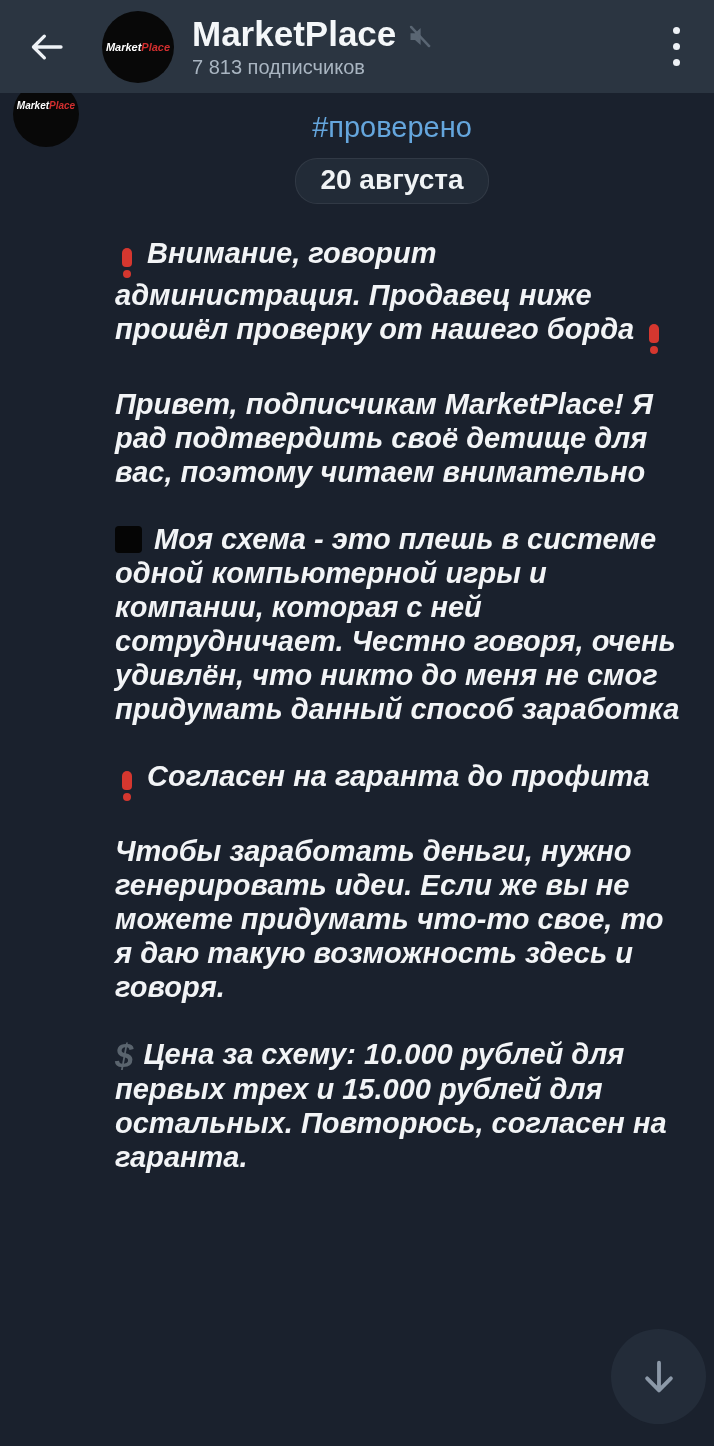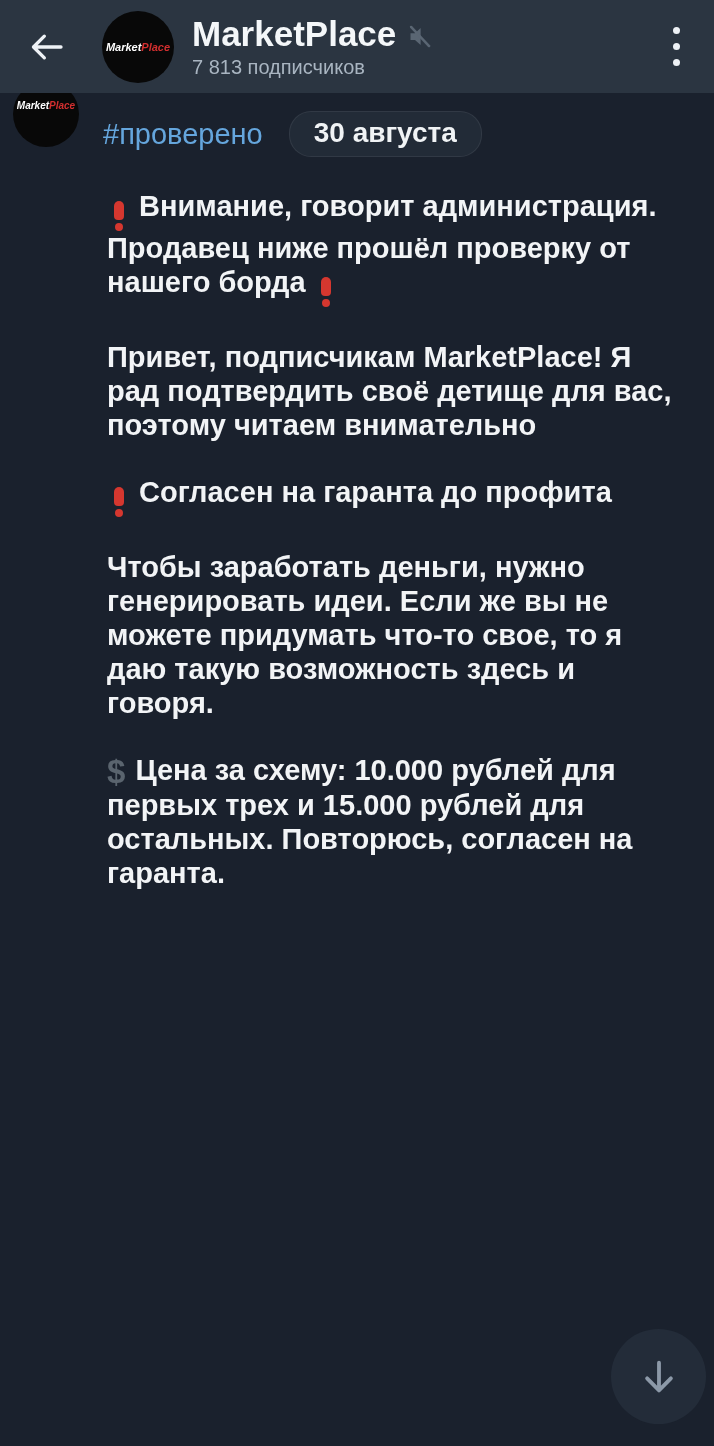--- a/index.html
+++ b/index.html
@@ -43,37 +43,38 @@
     position:absolute;left:13px;top:81px;
     width:66px;height:66px;border-radius:50%;
     background:#080808;
     display:flex;align-items:flex-start;justify-content:center;
     z-index:5;cursor:pointer;
   }
   .msg-avatar .logo-text{font-size:10px;margin-top:19px;}
   .post{
     position:absolute;left:103px;top:111px;width:578px;
   }
-  .post-meta{display:flex;align-items:center;gap:26px;margin-bottom:32px;}
+  .post-meta{display:flex;align-items:center;gap:14px;margin-bottom:32px;flex-direction:column;}
   .hashtag{
     color:#65a6dd;font-size:29px;font-weight:400;text-decoration:none;cursor:pointer;
   }
   .date-pill{
     background:#222b37;
     border:1px solid rgba(255,255,255,0.07);
     border-radius:22px;
     color:#f0f3f5;font-size:28px;font-weight:700;
     padding:5px 24px 7px;
     cursor:pointer;
   }
   .post-body p{
-    margin:0 0 33px 4px;
+    margin:0 0 33px 12px;
     font-size:29px;line-height:34px;font-weight:700;
     color:#f2f4f6;
     white-space:pre-line;
+    font-style:italic;
   }
   .post-body p:last-child{margin-bottom:0;}
   
   .e-excl{display:inline-flex;flex-direction:column;align-items:center;width:18px;height:30px;justify-content:space-between;vertical-align:-4px;margin:0 3px;}
   .e-excl .bar{display:block;width:10px;height:19px;background:#d5372f;border-radius:5px 5px 4px 4px;}
   .e-excl .dot{display:block;width:8px;height:8px;border-radius:50%;background:#d5372f;}
   .e-dollar{color:#5a646e;font-size:33px;font-weight:700;line-height:1;vertical-align:-3px;margin-right:2px;}
   .e-check{color:#5f6a76;font-size:36px;font-weight:700;line-height:1;vertical-align:-5px;}
   .e-bsq{display:inline-block;width:27px;height:27px;background:#050505;border-radius:4px;vertical-align:-4px;margin-right:4px;}
   .e-wsq{display:inline-block;width:27px;height:27px;background:#ccd2d9;border-radius:4px;vertical-align:-4px;margin-right:4px;}
@@ -119,25 +120,26 @@
 
   <main class="chat">
 
     <div class="msg-avatar">
       <span class="logo-text"><span class="p1">Market</span><span class="p2">Place</span></span>
     </div>
 
     <div class="post">
       <div class="post-meta">
         <a class="hashtag">#проверено</a>
-        <span class="date-pill">30 августа</span>
+        <span class="date-pill">20 августа</span>
       </div>
       <div class="post-body">
           <p><span class="e-excl"><i class="bar"></i><i class="dot"></i></span> Внимание, говорит администрация. Продавец ниже прошёл проверку от нашего борда <span class="e-excl"><i class="bar"></i><i class="dot"></i></span></p>
           <p>Привет, подписчикам MarketPlace! Я рад подтвердить своё детище для вас, поэтому читаем внимательно</p>
+          <p><span class="e-bsq"></span> Моя схема - это плешь в системе одной компьютерной игры и компании, которая с ней сотрудничает. Честно говоря, очень удивлён, что никто до меня не смог придумать данный способ заработка</p>
           <p><span class="e-excl"><i class="bar"></i><i class="dot"></i></span> Согласен на гаранта до профита</p>
           <p>Чтобы заработать деньги, нужно генерировать идеи. Если же вы не можете придумать что-то свое, то я даю такую возможность здесь и говоря.</p>
           <p><span class="e-dollar">$</span> Цена за схему: 10.000 рублей для первых трех и 15.000 рублей для остальных. Повторюсь, согласен на гаранта.</p>
         </div>
     </div>
 
     <button class="fab">
       <svg width="46" height="46" viewBox="0 0 24 24">
         <path d="M12 4.5v14M5.8 12.7 12 19l6.2-6.3" stroke="#8c99a8" stroke-width="2" fill="none" stroke-linecap="round" stroke-linejoin="round"></path>
       </svg>

